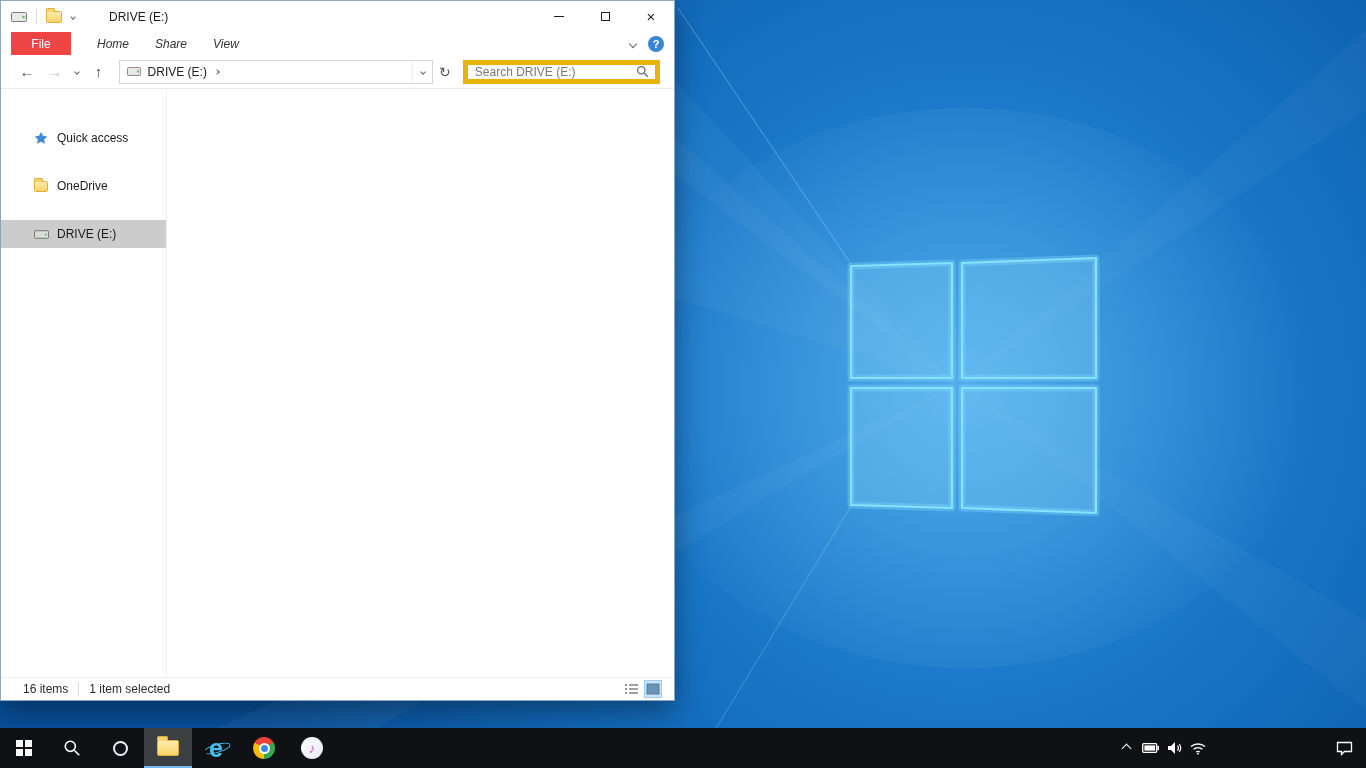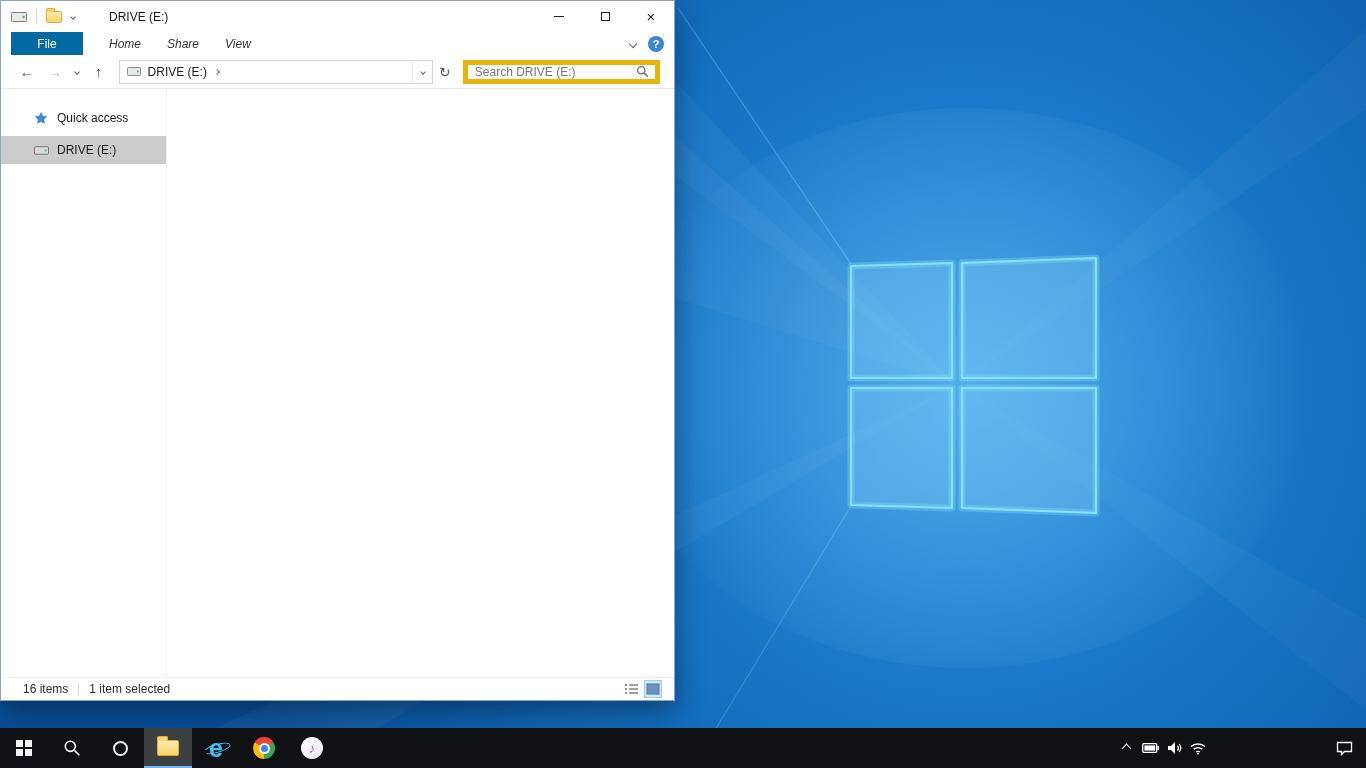--- a/index.html
+++ b/index.html
@@ -12,21 +12,21 @@
             border:1px solid #8aa6c0; box-shadow:0 10px 26px rgba(0,0,0,.38); display:flex; flex-direction:column; }
   .titlebar { height:31px; display:flex; align-items:center; padding-left:10px; background:#fff; flex:none; }
   .tb-sep { width:1px; height:15px; background:#d9d9d9; margin:0 9px; }
   .title-text { font-size:12px; color:#1a1a1a; margin-left:34px; white-space:nowrap; }
   .win-controls { margin-left:auto; display:flex; height:100%; }
   .wc { width:46px; height:100%; display:flex; align-items:center; justify-content:center; color:#222; font-size:15px; }
   .min-glyph { width:10px; height:1px; background:#222; display:block; }
   .max-glyph { width:9px; height:9px; border:1px solid #222; display:block; }
 
   .menubar { height:23px; display:flex; align-items:center; background:#fff; flex:none; font-size:12px; color:#333; }
-  .file-tab { width:72px; height:100%; margin-left:10px; background:#0369a1; color:#fff; display:flex; align-items:center; justify-content:center; }
+  .file-tab { width:60px; height:100%; margin-left:10px; background:#ef4444; color:#fff; display:flex; align-items:center; justify-content:center; }
   .mtab { margin-left:26px;font-style:italic; }
   .ribbon-right { margin-left:auto; display:flex; align-items:center; gap:12px; padding-right:10px; }
   .help-circle { width:16px; height:16px; border-radius:50%; background:#3a86d2; color:#fff; font-size:11px; font-weight:bold; display:flex; align-items:center; justify-content:center; }
 
   .navbar { height:34px; display:flex; align-items:center; padding:0 14px 0 18px; border-bottom:1px solid #e9e9e9; flex:none; }
   .nav-arrow { font-size:15px; color:#4a5560; width:16px; text-align:center; line-height:1; }
   .nav-arrow.disabled { color:#c0c0c0; }
   .nav-gap { width:12px; }
   .chev { display:inline-block; width:6px; height:6px; border-right:1.4px solid #666; border-bottom:1.4px solid #666; flex:none; }
   .chev.down { transform:rotate(45deg); }
@@ -40,21 +40,21 @@
   .crumb { margin:0 8px 0 7px; white-space:nowrap; }
   .addr-drop { margin-left:auto; width:20px; height:100%; display:flex; align-items:center; justify-content:center; border-left:1px solid #ededed; }
   .refresh { font-size:14px; color:#555; margin:0 6px 0 6px; line-height:1; }
   .searchbox { width:198px; height:24px; border:5px solid #eab308; background:#fff; margin-left:6px;
                display:flex; align-items:center; padding:0 6px 0 7px; }
   .searchbox input { border:none; outline:none; flex:1; font-size:12px; color:#222; background:transparent; min-width:0; }
   .searchbox input::placeholder { color:#777; }
 
   .winbody { flex:1; display:flex; min-height:0; }
   .sidebar { width:166px; flex:none; padding-top:15px; border-right:1px solid #efefef; }
-  .side-item { height:28px; margin-bottom:4px; display:flex; align-items:center; padding-left:32px; font-size:12px; color:#1a1a1a; }
+  .side-item { height:28px; margin-bottom:4px; display:flex; align-items:center; padding-left:32px; font-size:12px; color:#1a1a1a;margin-top:20px; }
   .side-item .s-icon { width:16px; display:flex; justify-content:center; flex:none; }
   .side-item span.lbl { margin-left:8px; white-space:nowrap; }
   .side-item.selected { background:#cccccc; }
   .content { flex:1; position:relative; background:#fff; }
   .file-item { position:absolute; left:17px; top:7px; width:205px; height:21px; display:flex; align-items:center;
                padding-left:3px; font-size:12px; color:#111; background:#cce8ff; border:1px solid #99d1ff; }
   .file-item span.lbl { margin-left:6px; }
 
   .folder-icon { position:relative; display:inline-block; width:16px; height:12px;
                  background:linear-gradient(180deg,#ffeaae,#f8d468); border:1px solid #dfae3a; border-radius:1.5px; flex:none; }
@@ -200,20 +200,26 @@
     <div class="winbody">
       <div class="sidebar">
         <div class="side-item">
           <span class="s-icon">
             <svg width="14" height="14" viewBox="0 0 16 16">
                 <path d="M8 1l2.2 4.5 5 .7-3.6 3.5.9 4.9L8 12.3 3.5 14.6l.9-4.9L.8 6.2l5-.7z" fill="#3f8ad6"></path>
               </svg>
           </span>
           <span class="lbl">Quick access</span>
         </div>
+        <div class="side-item">
+          <span class="s-icon">
+              <span class="folder-icon" style="width:14px;height:11px;"></span>
+            </span>
+          <span class="lbl">OneDrive</span>
+        </div>
         <div class="side-item selected">
           <span class="s-icon">
             <svg width="15" height="9" viewBox="0 0 16 9">
                 <rect x="0.5" y="0.5" width="15" height="8" rx="1" fill="#dcdcdc" stroke="#6f6f6f"></rect>
                 <circle cx="12.5" cy="4.5" r="1.2" fill="#66bb6a"></circle>
               </svg>
           </span>
           <span class="lbl">DRIVE (E:)</span>
         </div>
       </div>

